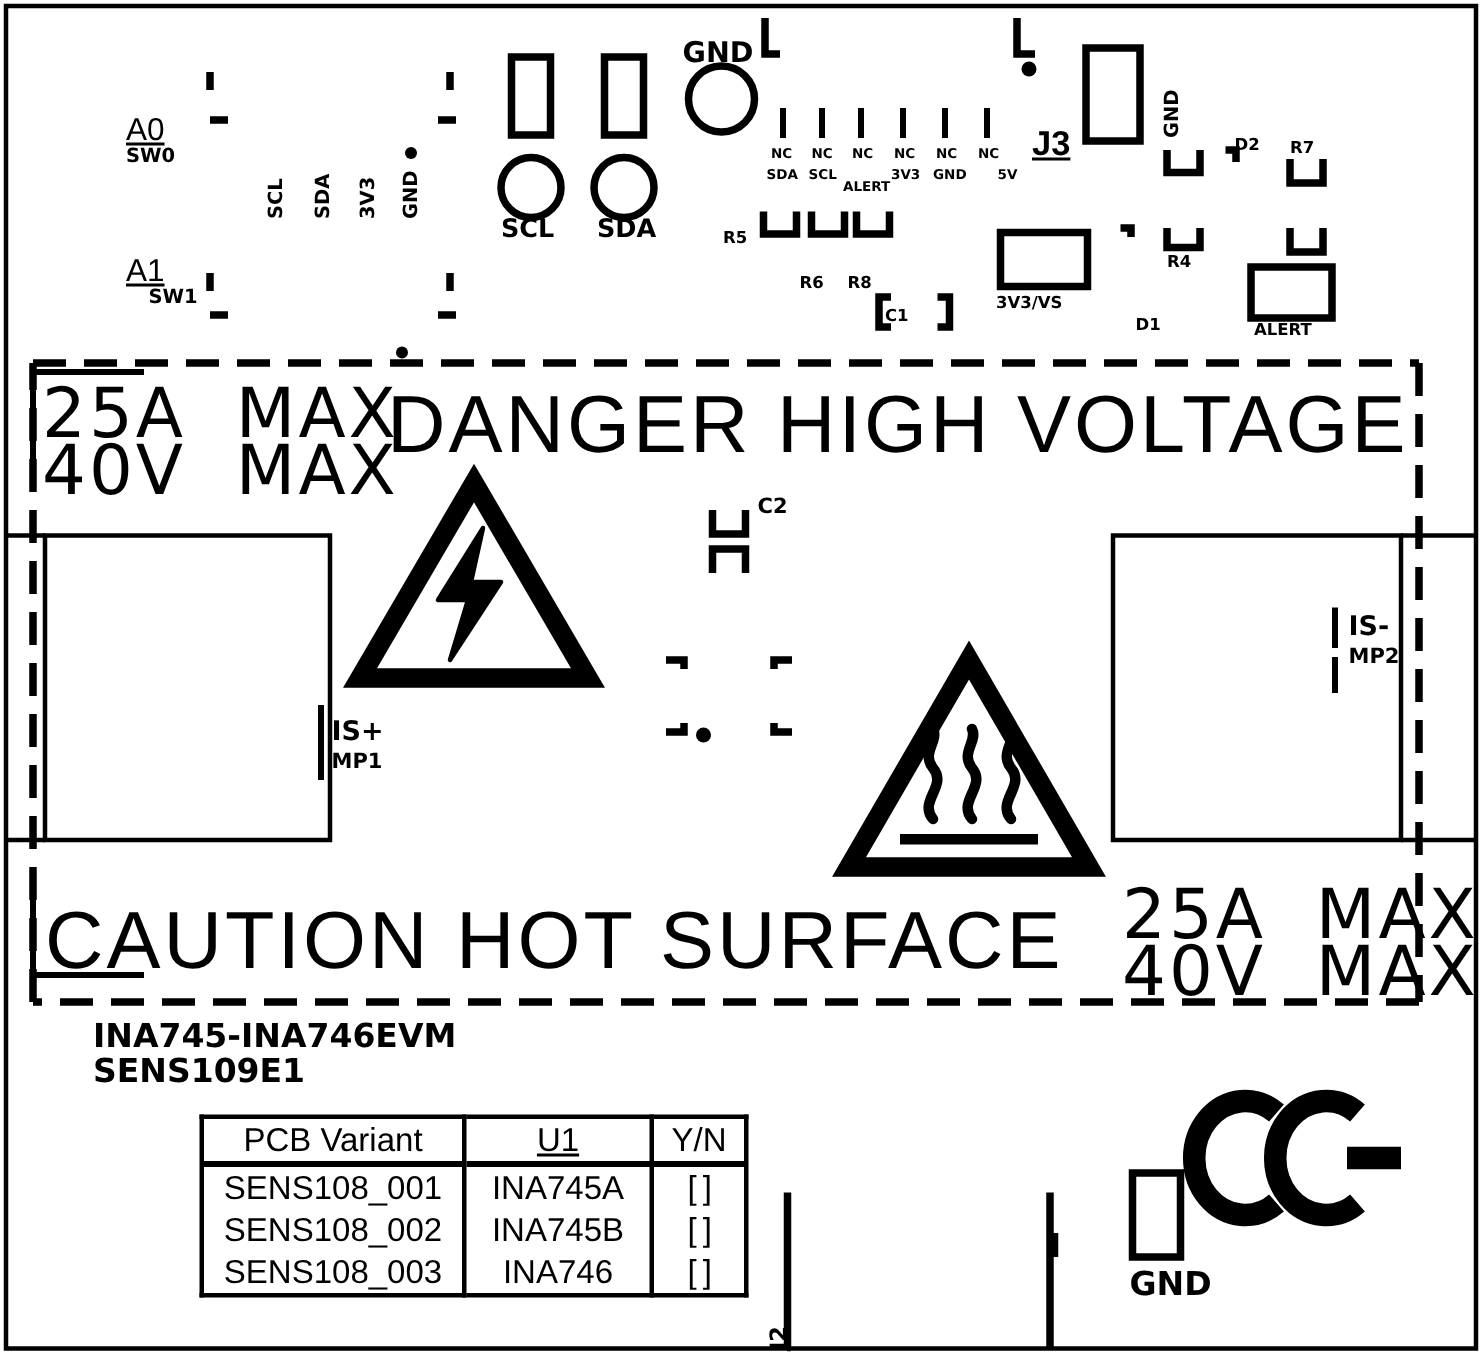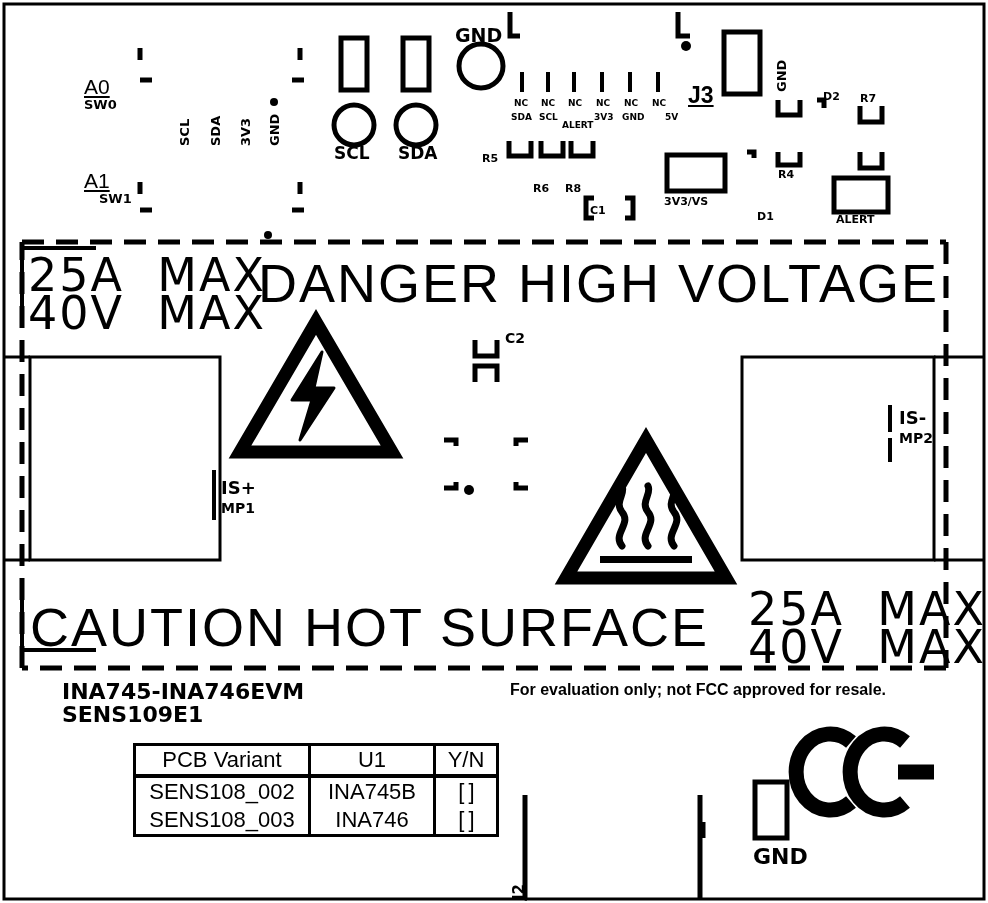--- a/index.html
+++ b/index.html
@@ -231,31 +231,35 @@
   <div class="txt big-stencil" style="left:28px;top:290px;">40V  MAX</div>
 
   <div class="txt big-stencil" style="left:748px;top:586px;">25A  MAX</div>
   <div class="txt big-stencil" style="left:748px;top:624px;">40V  MAX</div>
 
   <div class="txt warn-big" style="left:30px;top:600px;">CAUTION HOT SURFACE</div>
   <div class="txt warn-big" style="left:258px;top:256px;">DANGER HIGH VOLTAGE</div>
 
   <div class="txt ftr" style="left:62px;top:681px;">INA745-INA746EVM</div>
   <div class="txt ftr" style="left:62px;top:704px;">SENS109E1</div>
-  <div class="txt ftr2" style="left:510px;top:682px;">For evaluation only; not FCC approved for resale.</div>
 
   <div class="txt silk" style="left:753px;top:846px;font-size:22px;">GND</div>
   <div class="txt silk rot90" style="left:512px;top:900px;font-size:15px;">J2</div>
 
   <table class="tbl" style="left:133px;top:743px;">
     <tbody>
         <tr>
       <td class="hdr" style="width:160px;">PCB Variant</td>
-      <td class="hdr" style="width:110px;">U1</td>
+      <td class="hdr" style="width:110px;text-decoration:underline;">U1</td>
       <td class="hdr" style="width:48px;">Y/N</td>
+    </tr>
+    <tr>
+      <td style="border-top:none;border-bottom:none;">SENS108_001</td>
+      <td style="border-top:none;border-bottom:none;">INA745A</td>
+      <td style="border-top:none;border-bottom:none;letter-spacing:-1px;">[  ]</td>
     </tr>
     <tr>
       <td style="border-top:none;border-bottom:none;">SENS108_002</td>
       <td style="border-top:none;border-bottom:none;">INA745B</td>
       <td style="border-top:none;border-bottom:none;letter-spacing:-1px;">[  ]</td>
     </tr>
     <tr>
       <td style="border-top:none;">SENS108_003</td>
       <td style="border-top:none;">INA746</td>
       <td style="border-top:none;letter-spacing:-1px;">[  ]</td>

